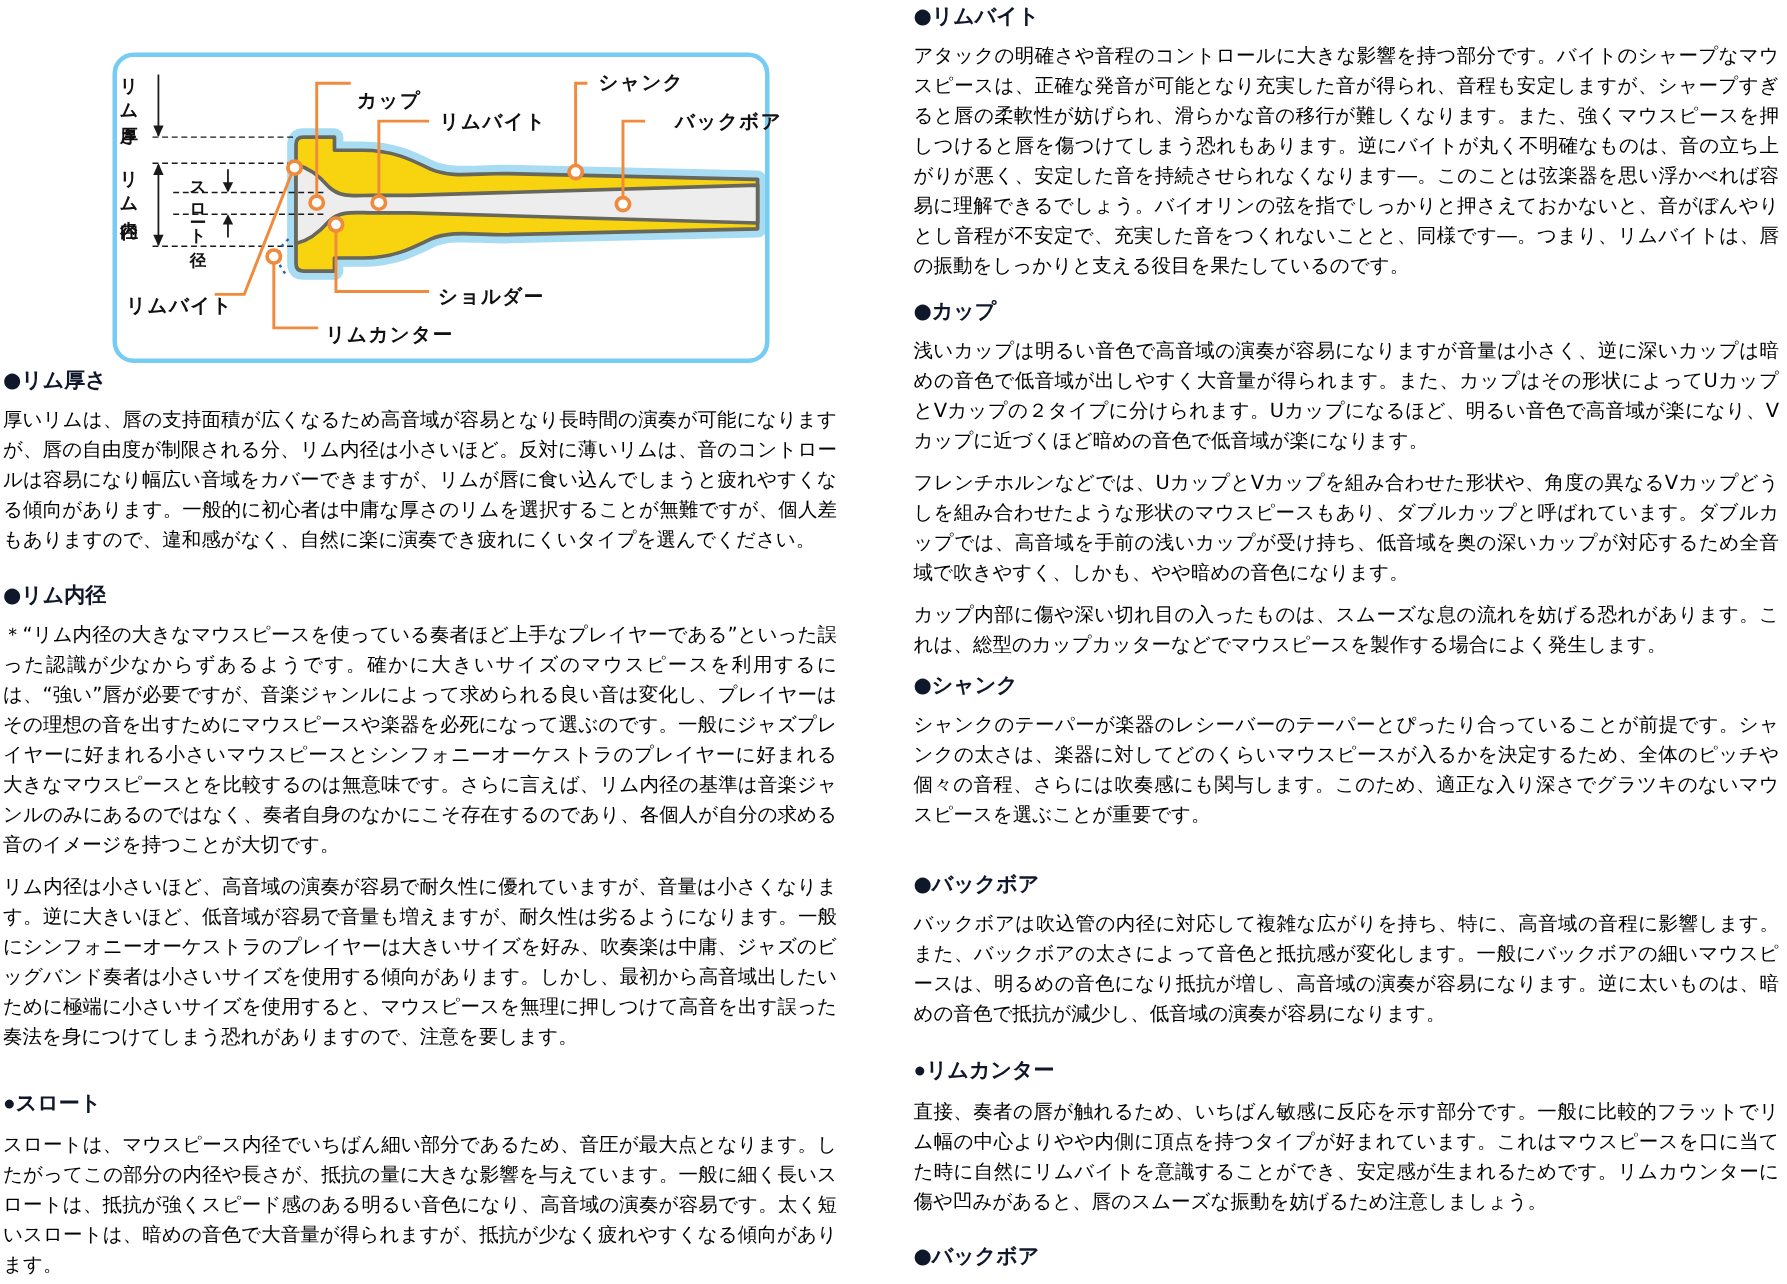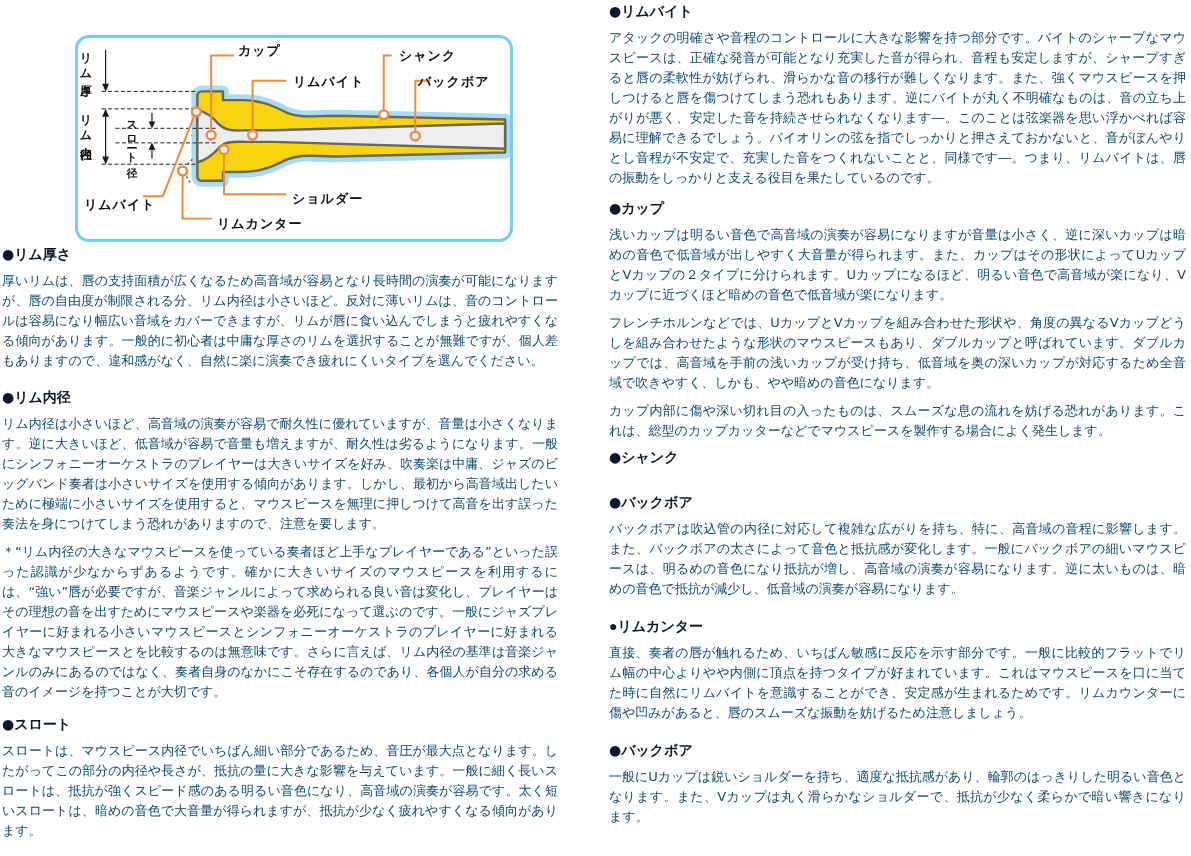--- a/index.html
+++ b/index.html
@@ -22,21 +22,21 @@
     font-size:12px;letter-spacing:2px;
   }
   
   .col{position:absolute;}
   .col-left{left:2px;top:246px;width:556px;}
   .col-right{left:609px;top:3px;width:577px;}
   .sec-title{
     font-size:14px;font-weight:bold;color:#0f172a;line-height:17px;margin:0 0 8px 0;
   }
   .body-p{
-    font-size:13px;line-height:20px;color:#0c4a6e;margin:0 0 8px 0;text-align:justify;
+    font-size:13px;line-height:20px;color:#000000;margin:0 0 8px 0;text-align:justify;
   }
   section{display:block;}
 </style>
 </head>
 <body>
 
 <div class="page">
 
   <div class="diagram">
     <svg viewBox="0 0 438 207" preserveAspectRatio="none">
@@ -88,59 +88,60 @@
         <circle cx="342" cy="101" r="4.5"></circle>
         <circle cx="120" cy="76" r="4.5"></circle>
         <circle cx="148" cy="115" r="4.5"></circle>
         <circle cx="106" cy="137" r="4.5"></circle>
       </g>
     </svg>
 
     <div class="dlabel vlabel" style="left:2px;top:6px;">リム厚さ</div>
     <div class="dlabel vlabel" style="left:2px;top:68px;">リム内径</div>
     <div class="dlabel vlabel" style="left:48px;top:75px;font-size:11px;">スロート径</div>
-    <div class="dlabel" style="left:160px;top:6px;">カップ</div>
+    <div class="dlabel" style="left:160px;top:23px;">カップ</div>
     <div class="dlabel" style="left:215px;top:37px;">リムバイト</div>
     <div class="dlabel" style="left:321px;top:11px;">シャンク</div>
-    <div class="dlabel" style="left:340px;top:37px;">バックボア</div>
+    <div class="dlabel" style="left:372px;top:37px;">バックボア</div>
     <div class="dlabel" style="left:6px;top:160px;">リムバイト</div>
     <div class="dlabel" style="left:214px;top:154px;">ショルダー</div>
     <div class="dlabel" style="left:139px;top:179px;">リムカンター</div>
   </div>
 
   <div class="col col-left">
     <section>
       <h3 class="sec-title">●リム厚さ</h3>
       <p class="body-p">厚いリムは、唇の支持面積が広くなるため高音域が容易となり長時間の演奏が可能になりますが、唇の自由度が制限される分、リム内径は小さいほど。反対に薄いリムは、音のコントロールは容易になり幅広い音域をカバーできますが、リムが唇に食い込んでしまうと疲れやすくなる傾向があります。一般的に初心者は中庸な厚さのリムを選択することが無難ですが、個人差もありますので、違和感がなく、自然に楽に演奏でき疲れにくいタイプを選んでください。</p>
     </section>
     <section style="margin-top:18px;">
       <h3 class="sec-title">●リム内径</h3>
+      <p class="body-p">＊“リム内径の大きなマウスピースを使っている奏者ほど上手なプレイヤーである”といった誤った認識が少なからずあるようです。確かに大きいサイズのマウスピースを利用するには、“強い”唇が必要ですが、音楽ジャンルによって求められる良い音は変化し、プレイヤーはその理想の音を出すためにマウスピースや楽器を必死になって選ぶのです。一般にジャズプレイヤーに好まれる小さいマウスピースとシンフォニーオーケストラのプレイヤーに好まれる大きなマウスピースとを比較するのは無意味です。さらに言えば、リム内径の基準は音楽ジャンルのみにあるのではなく、奏者自身のなかにこそ存在するのであり、各個人が自分の求める音のイメージを持つことが大切です。</p>
       <p class="body-p">リム内径は小さいほど、高音域の演奏が容易で耐久性に優れていますが、音量は小さくなります。逆に大きいほど、低音域が容易で音量も増えますが、耐久性は劣るようになります。一般にシンフォニーオーケストラのプレイヤーは大きいサイズを好み、吹奏楽は中庸、ジャズのビッグバンド奏者は小さいサイズを使用する傾向があります。しかし、最初から高音域出したいために極端に小さいサイズを使用すると、マウスピースを無理に押しつけて高音を出す誤った奏法を身につけてしまう恐れがありますので、注意を要します。</p>
-      <p class="body-p">＊“リム内径の大きなマウスピースを使っている奏者ほど上手なプレイヤーである”といった誤った認識が少なからずあるようです。確かに大きいサイズのマウスピースを利用するには、“強い”唇が必要ですが、音楽ジャンルによって求められる良い音は変化し、プレイヤーはその理想の音を出すためにマウスピースや楽器を必死になって選ぶのです。一般にジャズプレイヤーに好まれる小さいマウスピースとシンフォニーオーケストラのプレイヤーに好まれる大きなマウスピースとを比較するのは無意味です。さらに言えば、リム内径の基準は音楽ジャンルのみにあるのではなく、奏者自身のなかにこそ存在するのであり、各個人が自分の求める音のイメージを持つことが大切です。</p>
     </section>
-    <section style="margin-top:14px;">
+    <section style="margin-top:26px;font-family:Liberation Serif, serif;">
       <h3 class="sec-title">●スロート</h3>
       <p class="body-p">スロートは、マウスピース内径でいちばん細い部分であるため、音圧が最大点となります。したがってこの部分の内径や長さが、抵抗の量に大きな影響を与えています。一般に細く長いスロートは、抵抗が強くスピード感のある明るい音色になり、高音域の演奏が容易です。太く短いスロートは、暗めの音色で大音量が得られますが、抵抗が少なく疲れやすくなる傾向があります。</p>
 
     </section>
   </div>
 
   <div class="col col-right">
     <section>
       <h3 class="sec-title">●リムバイト</h3>
       <p class="body-p">アタックの明確さや音程のコントロールに大きな影響を持つ部分です。バイトのシャープなマウスピースは、正確な発音が可能となり充実した音が得られ、音程も安定しますが、シャープすぎると唇の柔軟性が妨げられ、滑らかな音の移行が難しくなります。また、強くマウスピースを押しつけると唇を傷つけてしまう恐れもあります。逆にバイトが丸く不明確なものは、音の立ち上がりが悪く、安定した音を持続させられなくなります―。このことは弦楽器を思い浮かべれば容易に理解できるでしょう。バイオリンの弦を指でしっかりと押さえておかないと、音がぼんやりとし音程が不安定で、充実した音をつくれないことと、同様です―。つまり、リムバイトは、唇の振動をしっかりと支える役目を果たしているのです。</p>
     </section>
     <section style="margin-top:12px;">
       <h3 class="sec-title">●カップ</h3>
       <p class="body-p">浅いカップは明るい音色で高音域の演奏が容易になりますが音量は小さく、逆に深いカップは暗めの音色で低音域が出しやすく大音量が得られます。また、カップはその形状によってUカップとVカップの２タイプに分けられます。Uカップになるほど、明るい音色で高音域が楽になり、Vカップに近づくほど暗めの音色で低音域が楽になります。</p>
       <p class="body-p">フレンチホルンなどでは、UカップとVカップを組み合わせた形状や、角度の異なるVカップどうしを組み合わせたような形状のマウスピースもあり、ダブルカップと呼ばれています。ダブルカップでは、高音域を手前の浅いカップが受け持ち、低音域を奥の深いカップが対応するため全音域で吹きやすく、しかも、やや暗めの音色になります。</p>
       <p class="body-p">カップ内部に傷や深い切れ目の入ったものは、スムーズな息の流れを妨げる恐れがあります。これは、総型のカップカッターなどでマウスピースを製作する場合によく発生します。</p>
     </section>
     <section style="margin-top:8px;">
       <h3 class="sec-title">●シャンク</h3>
+      <p class="body-p">シャンクのテーパーが楽器のレシーバーのテーパーとぴったり合っていることが前提です。シャンクの太さは、楽器に対してどのくらいマウスピースが入るかを決定するため、全体のピッチや個々の音程、さらには吹奏感にも関与します。このため、適正な入り深さでグラツキのないマウスピースを選ぶことが重要です。</p>
     </section>
     <section style="margin-top:28px;">
       <h3 class="sec-title">●バックボア</h3>
       <p class="body-p">バックボアは吹込管の内径に対応して複雑な広がりを持ち、特に、高音域の音程に影響します。また、バックボアの太さによって音色と抵抗感が変化します。一般にバックボアの細いマウスピースは、明るめの音色になり抵抗が増し、高音域の演奏が容易になります。逆に太いものは、暗めの音色で抵抗が減少し、低音域の演奏が容易になります。</p>
     </section>
     <section style="margin-top:20px;font-family:Liberation Mono, monospace;">
       <h3 class="sec-title">●リムカンター</h3>
       <p class="body-p">直接、奏者の唇が触れるため、いちばん敏感に反応を示す部分です。一般に比較的フラットでリム幅の中心よりやや内側に頂点を持つタイプが好まれています。これはマウスピースを口に当てた時に自然にリムバイトを意識することができ、安定感が生まれるためです。リムカウンターに傷や凹みがあると、唇のスムーズな振動を妨げるため注意しましょう。</p>
     </section>
     <section style="margin-top:18px;">

